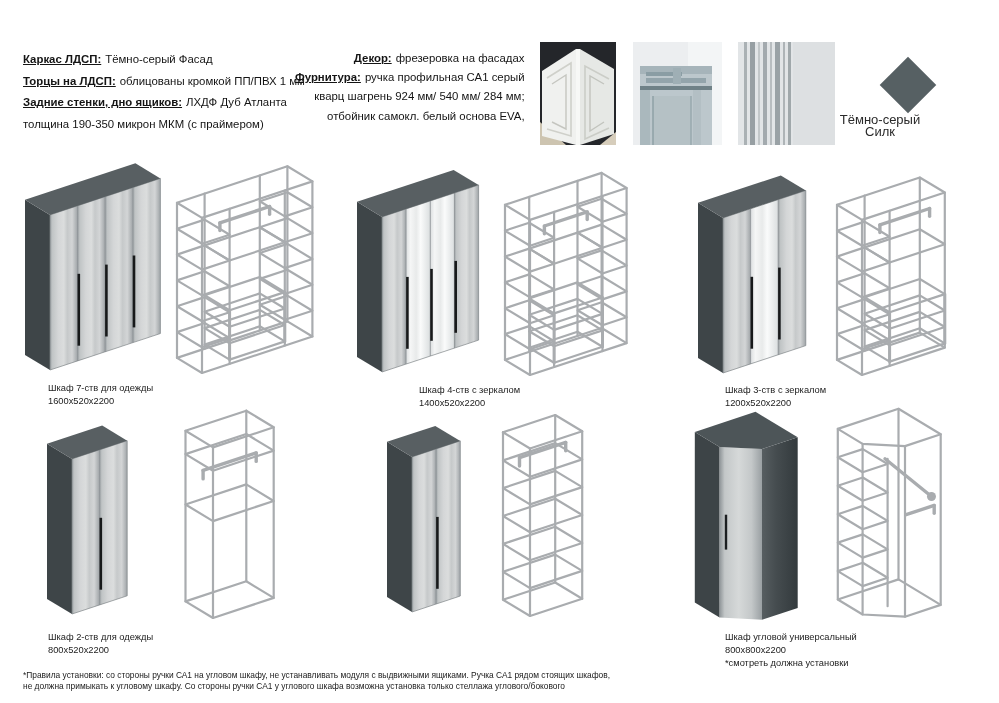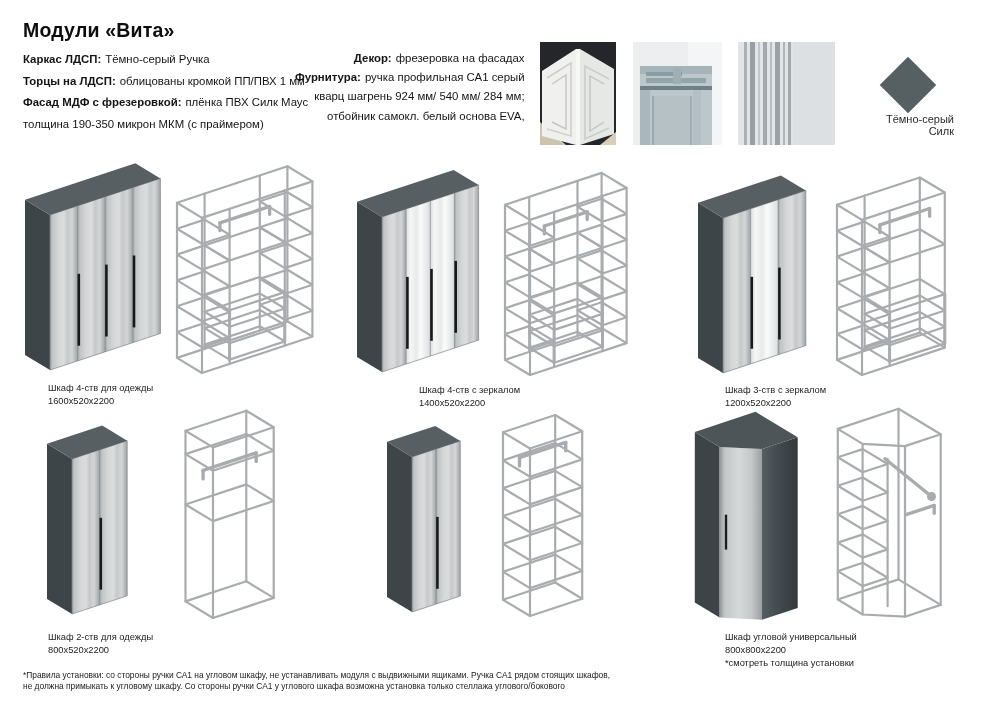--- a/index.html
+++ b/index.html
@@ -2,42 +2,41 @@
 <html><head>
 <meta charset="utf-8">
 <style>
   html,body{margin:0;padding:0;background:#fff;}
   .page{position:relative;width:999px;height:703px;background:#ffffff;overflow:hidden;
         font-family:"Liberation Sans", sans-serif;color:#111;}
   .title{position:absolute;left:23px;top:6px;font-size:19.5px;font-weight:800;letter-spacing:.2px;color:#0d0d0d;}
   .specs{position:absolute;font-size:11.4px;color:#141414;white-space:nowrap;}
   .specs-left{left:23px;top:49px;line-height:21.6px;}
   .specs-right{left:295px;top:49px;line-height:19.2px;text-align:right;}
-  .spec-line b{font-weight:700;margin-right:4px;}
+  .spec-line b{font-weight:700;margin-right:4px;text-decoration:underline;}
   .spec-line b:empty{margin-right:0;}
   .photo{position:absolute;top:42px;}
   .swatch-diamond{position:absolute;left:888px;top:65px;width:40px;height:40px;transform:rotate(45deg);}
-  .swatch-caption{position:absolute;left:862px;top:114px;width:92px;text-align:right;
-                  font-size:11px;line-height:11.5px;color:#2a2a2a;}
+  .swatch-caption{position:absolute;left:834px;top:114px;width:92px;text-align:center;
+                  font-size:13px;line-height:11.5px;color:#2a2a2a;}
   #scene{position:absolute;left:0;top:0;}
   .mcap{position:absolute;font-size:9.3px;line-height:13.2px;color:#222;white-space:nowrap;}
   .footnote{position:absolute;left:23px;top:670px;font-size:8.4px;line-height:10.8px;
             color:#1a1a1a;white-space:nowrap;}
 </style>
 </head>
 <body>
 
 <div class="page">
 
-  <h1 class="title">Модули «Вита»</h1>
 
   <div class="specs specs-left">
-    <div class="spec-line"><b>Каркас ЛДСП:</b><span>Тёмно-серый Ручка</span></div>
+    <div class="spec-line"><b>Каркас ЛДСП:</b><span>Тёмно-серый Фасад</span></div>
     <div class="spec-line"><b>Торцы на ЛДСП:</b><span>облицованы кромкой ПП/ПВХ 1 мм</span></div>
-    <div class="spec-line"><b>Фасад МДФ с фрезеровкой:</b><span>плёнка ПВХ Силк Маус</span></div>
+    <div class="spec-line"><b>Задние стенки, дно ящиков:</b><span>ЛХДФ Дуб Атланта</span></div>
     <div class="spec-line"><b></b><span>толщина 190-350 микрон МКМ (с праймером)</span></div>
   </div>
 
   <div class="specs specs-right">
     <div class="spec-line"><b>Декор:</b><span>фрезеровка на фасадах</span></div>
     <div class="spec-line"><b>Фурнитура:</b><span>ручка профильная СА1 серый</span></div>
     <div class="spec-line"><b></b><span>кварц шагрень 924 мм/ 540 мм/ 284 мм;</span></div>
     <div class="spec-line"><b></b><span>отбойник самокл. белый основа EVA,</span></div>
   </div>
 
@@ -320,39 +319,39 @@
       <g>
         <polygon points="719.6,617.5 694.8,602.5 694.8,431.9 719.6,446.9" fill="#3d4447"></polygon>
         <polygon points="719.6,617.5 762.0,619.7 762.0,449.1 719.6,446.9" fill="url(#gcdoor)"></polygon>
         <polygon points="762.0,619.7 797.7,607.9 797.7,437.3 762.0,449.1" fill="url(#gdark)"></polygon>
         <polygon points="694.8,431.9 719.6,446.9 762.0,449.1 797.7,437.3 755.5,411.8" fill="#4d5558"></polygon>
         <polyline points="726.0,549.6 726.0,514.7" stroke="#1c1f21" stroke-width="2.4" fill="none"></polyline>
       </g>
     </svg>
 
   <div class="mcap" style="left:48px;top:382px">
-    <div>Шкаф 4-ств для одежды</div>
+    <div>Шкаф 7-ств для одежды</div>
     <div>1600х520х2200</div>
   </div>
   <div class="mcap" style="left:419px;top:384px">
     <div>Шкаф 4-ств с зеркалом</div>
     <div>1400х520х2200</div>
   </div>
   <div class="mcap" style="left:725px;top:384px">
     <div>Шкаф 3-ств с зеркалом</div>
     <div>1200х520х2200</div>
   </div>
   <div class="mcap" style="left:48px;top:631px">
     <div>Шкаф 2-ств для одежды</div>
     <div>800х520х2200</div>
   </div>
   <div class="mcap" style="left:725px;top:631px">
     <div>Шкаф угловой универсальный</div>
     <div>800х800х2200</div>
-    <div>*смотреть толщина установки</div>
+    <div>*смотреть должна установки</div>
   </div>
 
   <div class="footnote">
     <div>*Правила установки: со стороны ручки СА1 на угловом шкафу, не устанавливать модуля с выдвижными ящиками. Ручка СА1 рядом стоящих шкафов,</div>
     <div>не должна примыкать к угловому шкафу. Со стороны ручки СА1 у углового шкафа возможна установка только стеллажа углового/бокового</div>
   </div>
 
 </div>
 
 </body></html>

